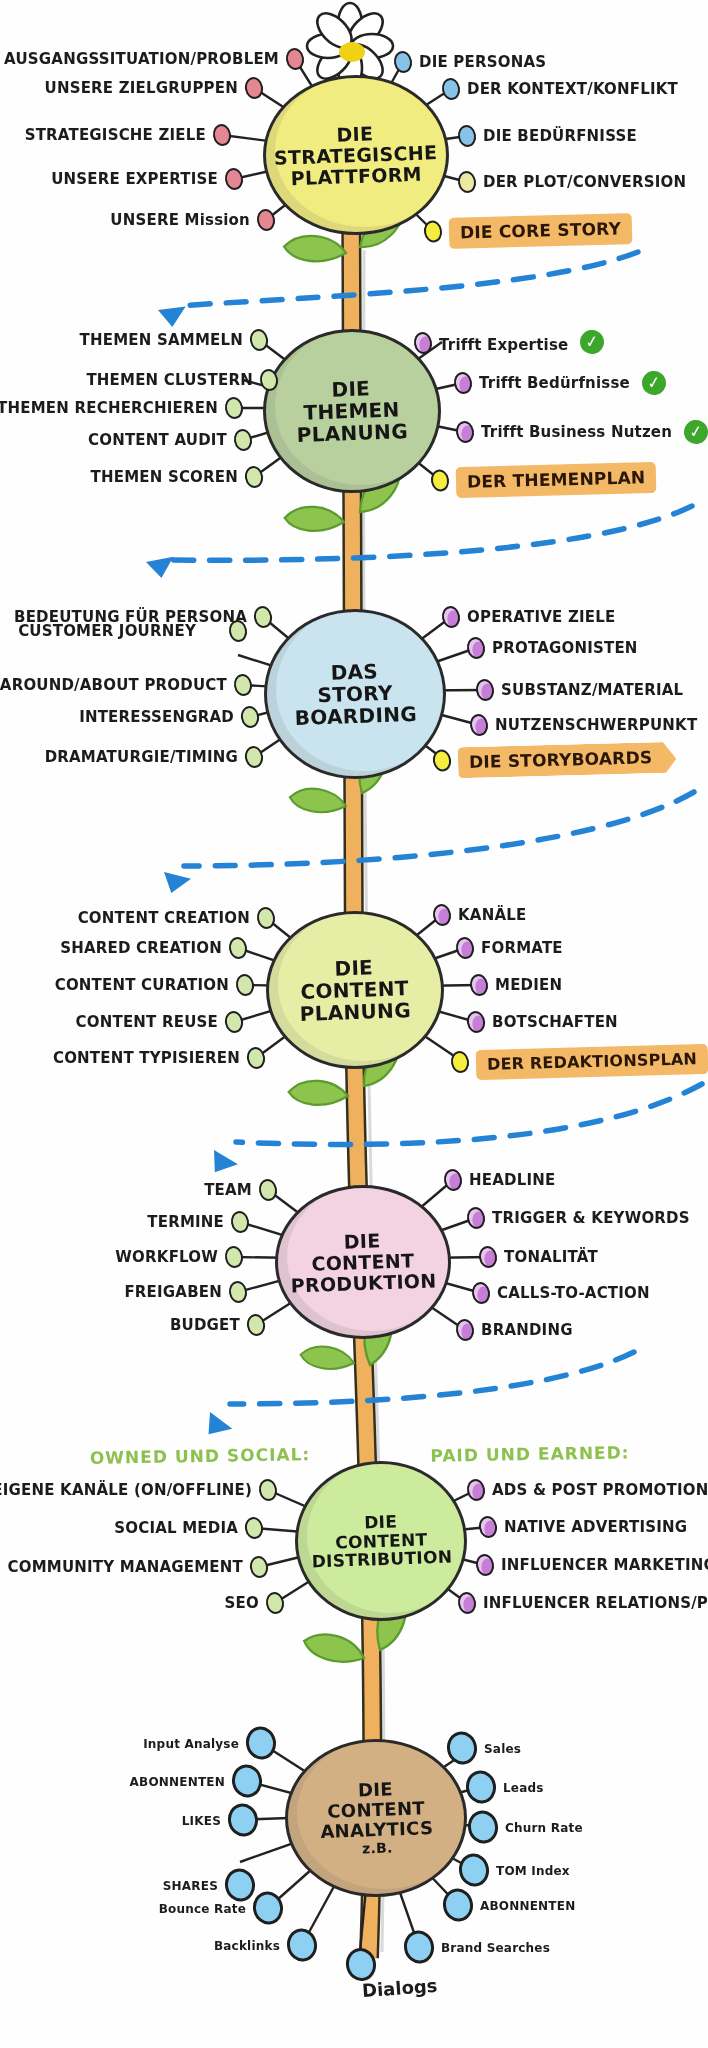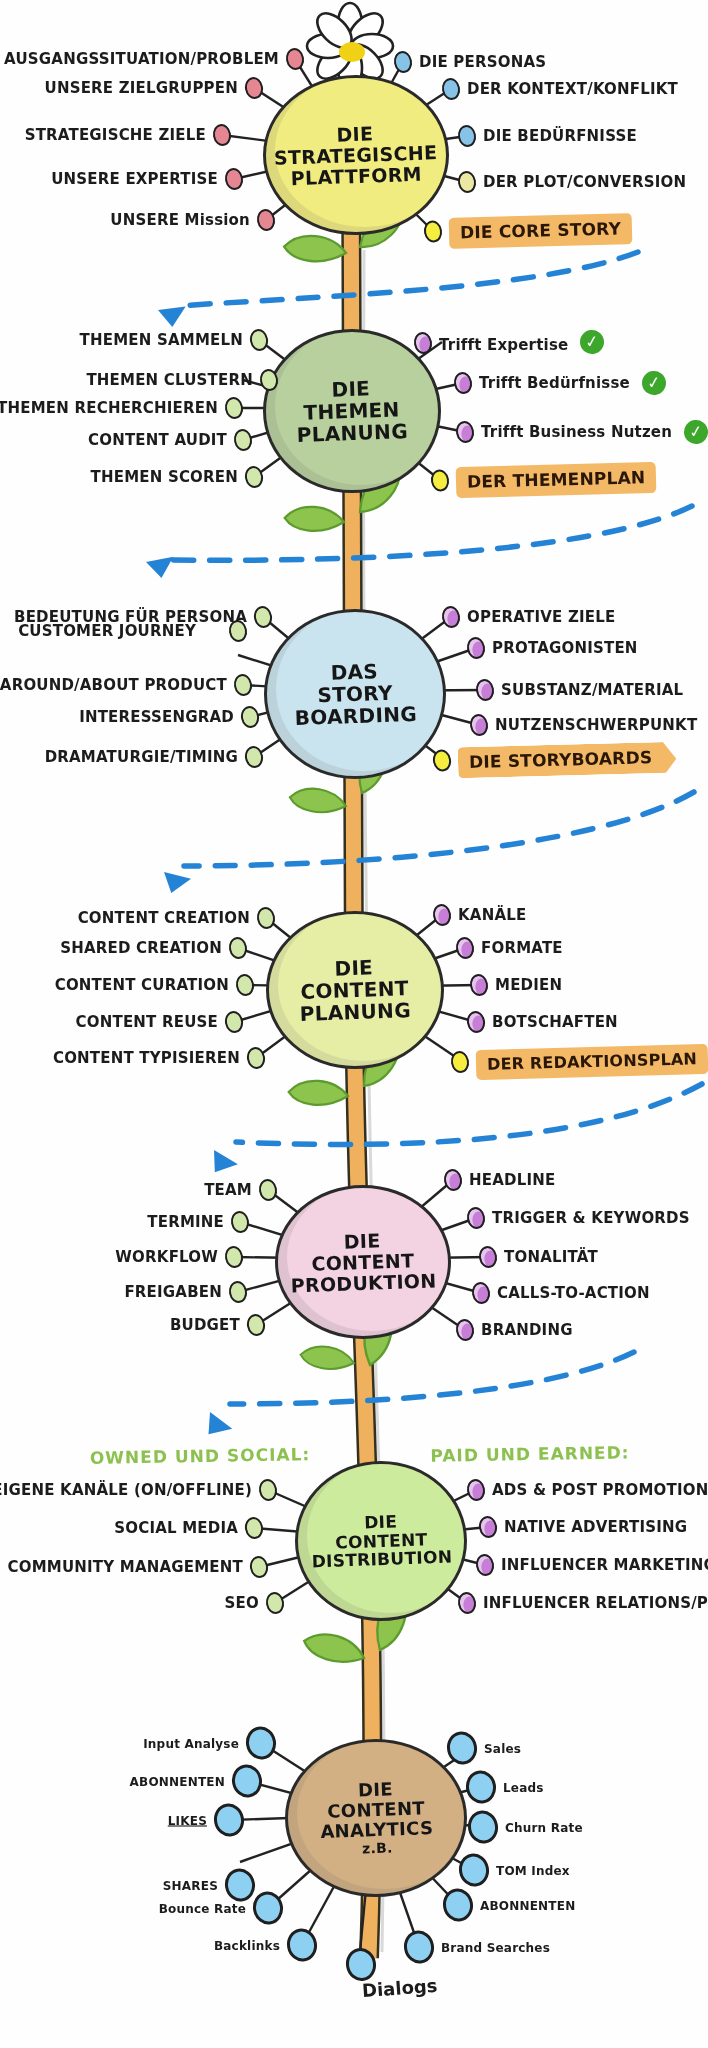--- a/index.html
+++ b/index.html
@@ -455,21 +455,21 @@
     </div>
 
   <div class="item s7" style="top:1743px;right:432px;">
       <span class="lbl">Input Analyse</span>
       <span class="dot sky"></span>
     </div>
   <div class="item s7" style="top:1781px;right:446px;">
       <span class="lbl">ABONNENTEN</span>
       <span class="dot sky"></span>
     </div>
-  <div class="item s7" style="top:1820px;right:464px;text-decoration:underline;">
+  <div class="item s7" style="top:1820px;right:450px;">
       <span class="lbl">LIKES</span>
       <span class="dot sky"></span>
     </div>
   <div class="item s7" style="top:1862px;right:453px;margin-top:23px;">
       <span class="lbl">SHARES</span>
       <span class="dot sky"></span>
     </div>
   <div class="item s7" style="top:1908px;right:425px;">
       <span class="lbl">Bounce Rate</span>
       <span class="dot sky"></span>

